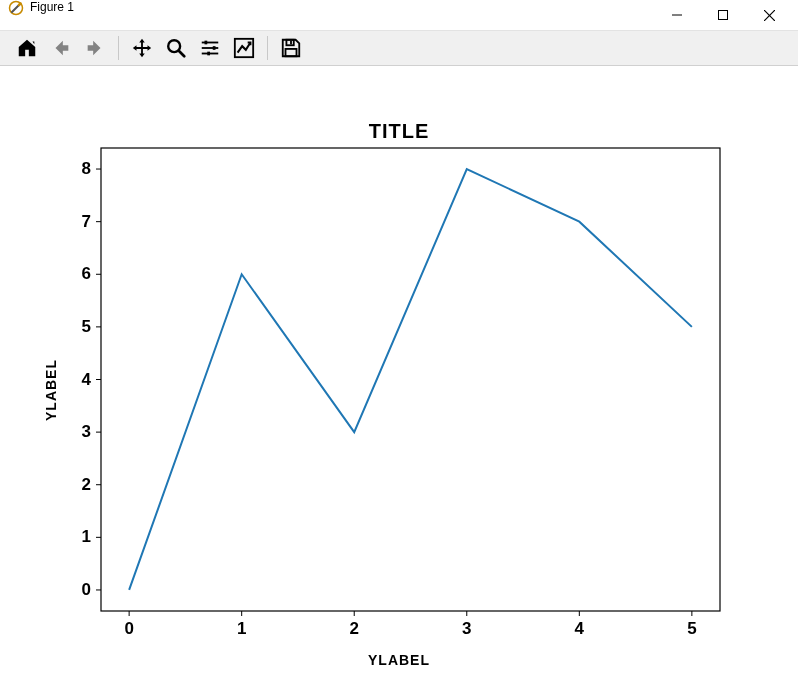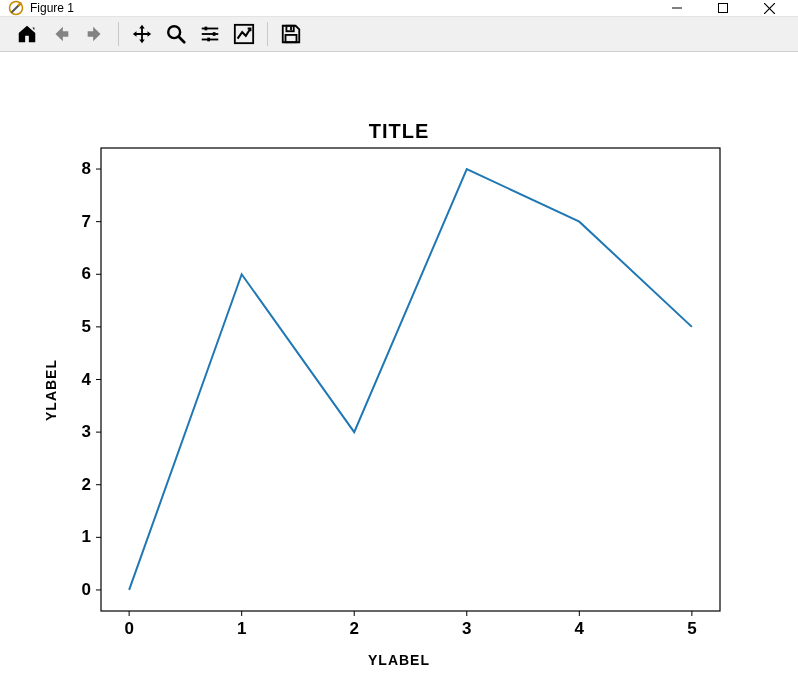--- a/index.html
+++ b/index.html
@@ -9,23 +9,22 @@
     }
     body {
       width: 798px;
       height: 677px;
       background: #ffffff;
       font-family: "Segoe UI", Tahoma, sans-serif;
       overflow: hidden;
       position: relative;
     }
     .titlebar {
-      height: 16px;
-      display: flex;
-      align-items: center;
+      height: 30px;
+      display: flex;
       padding: 0 6px 0 8px;
       background: #ffffff;
     }
     .titlebar-icon {
       width: 16px;
       height: 16px;
       margin-right: 6px;
       display: inline-flex;
       align-items: center;
       justify-content: center;

